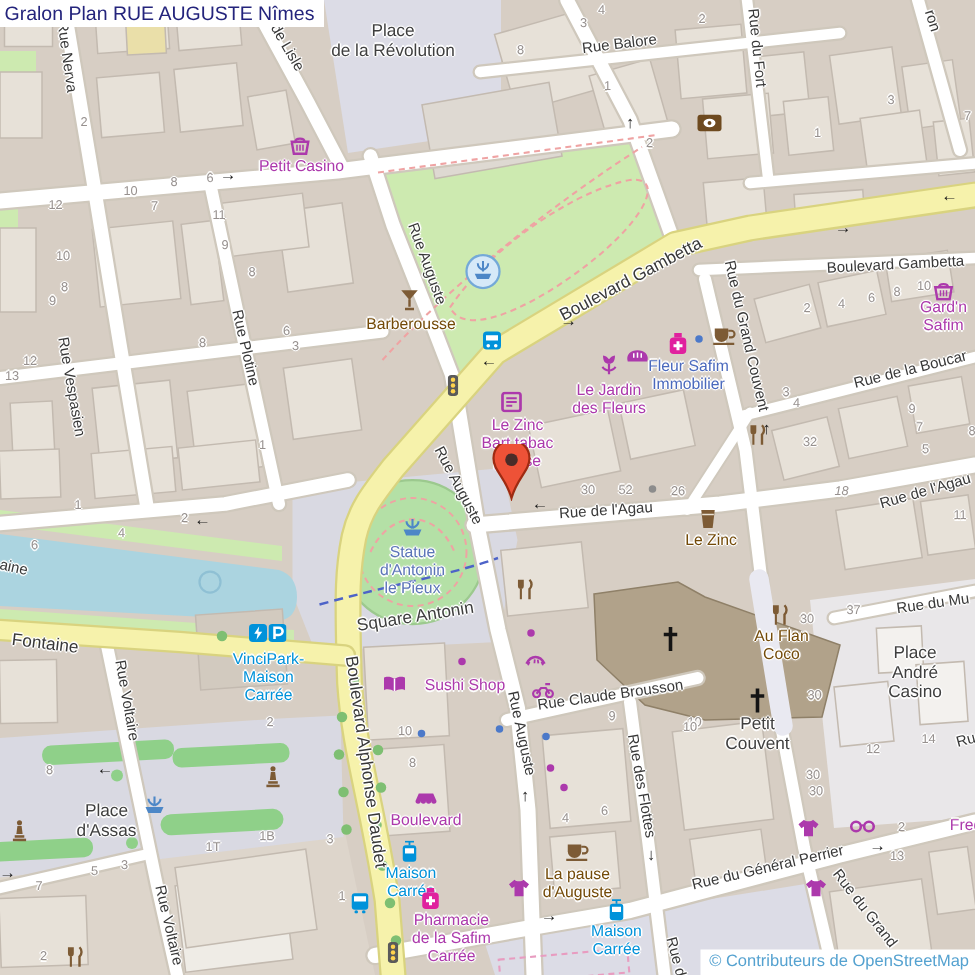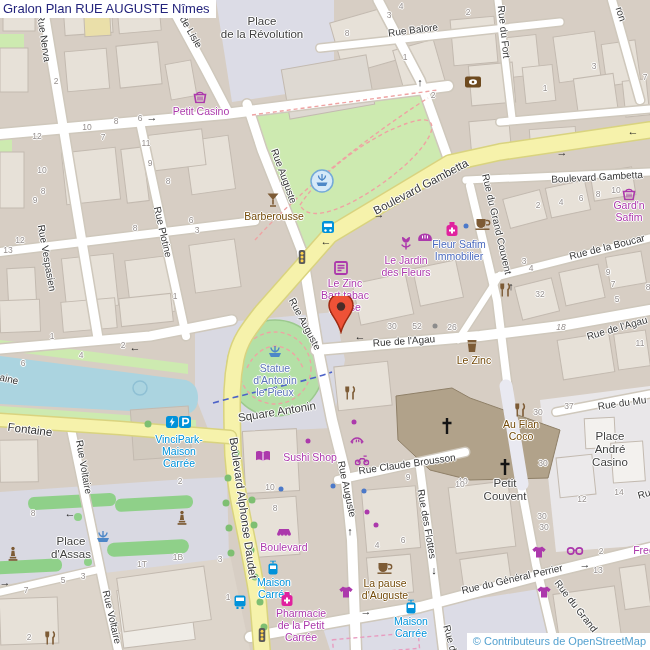--- a/index.html
+++ b/index.html
@@ -388,21 +388,21 @@
         <div>Maison</div>
         <div>Carrée</div>
       </div>
       <div class="lbl lbl-poi" style="color: rgb(0, 146, 218); left: 179px; top: 452px; transform: translate(-50%, -50%);">
         <div>VinciPark-</div>
         <div>Maison</div>
         <div>Carrée</div>
       </div>
       <div class="lbl lbl-poi" style="color: rgb(172, 57, 172); left: 301px; top: 626px; transform: translate(-50%, -50%);">
         <div>Pharmacie</div>
-        <div>de la Petit</div>
+        <div>de la Safim</div>
         <div>Carrée</div>
       </div>
       <div class="lbl lbl-poi" style="color: rgb(115, 74, 8); left: 385px; top: 590px; transform: translate(-50%, -50%);">
         <div>La pause</div>
         <div>d'Auguste</div>
       </div>
       <div class="lbl lbl-poi" style="color: rgb(172, 57, 172); left: 644px; top: 551px; transform: translate(-50%, -50%);">
         <div>Fred</div>
       </div>
       <div class="icon" style="left: 200px; top: 97px; transform: translate(-50%, -50%);">

